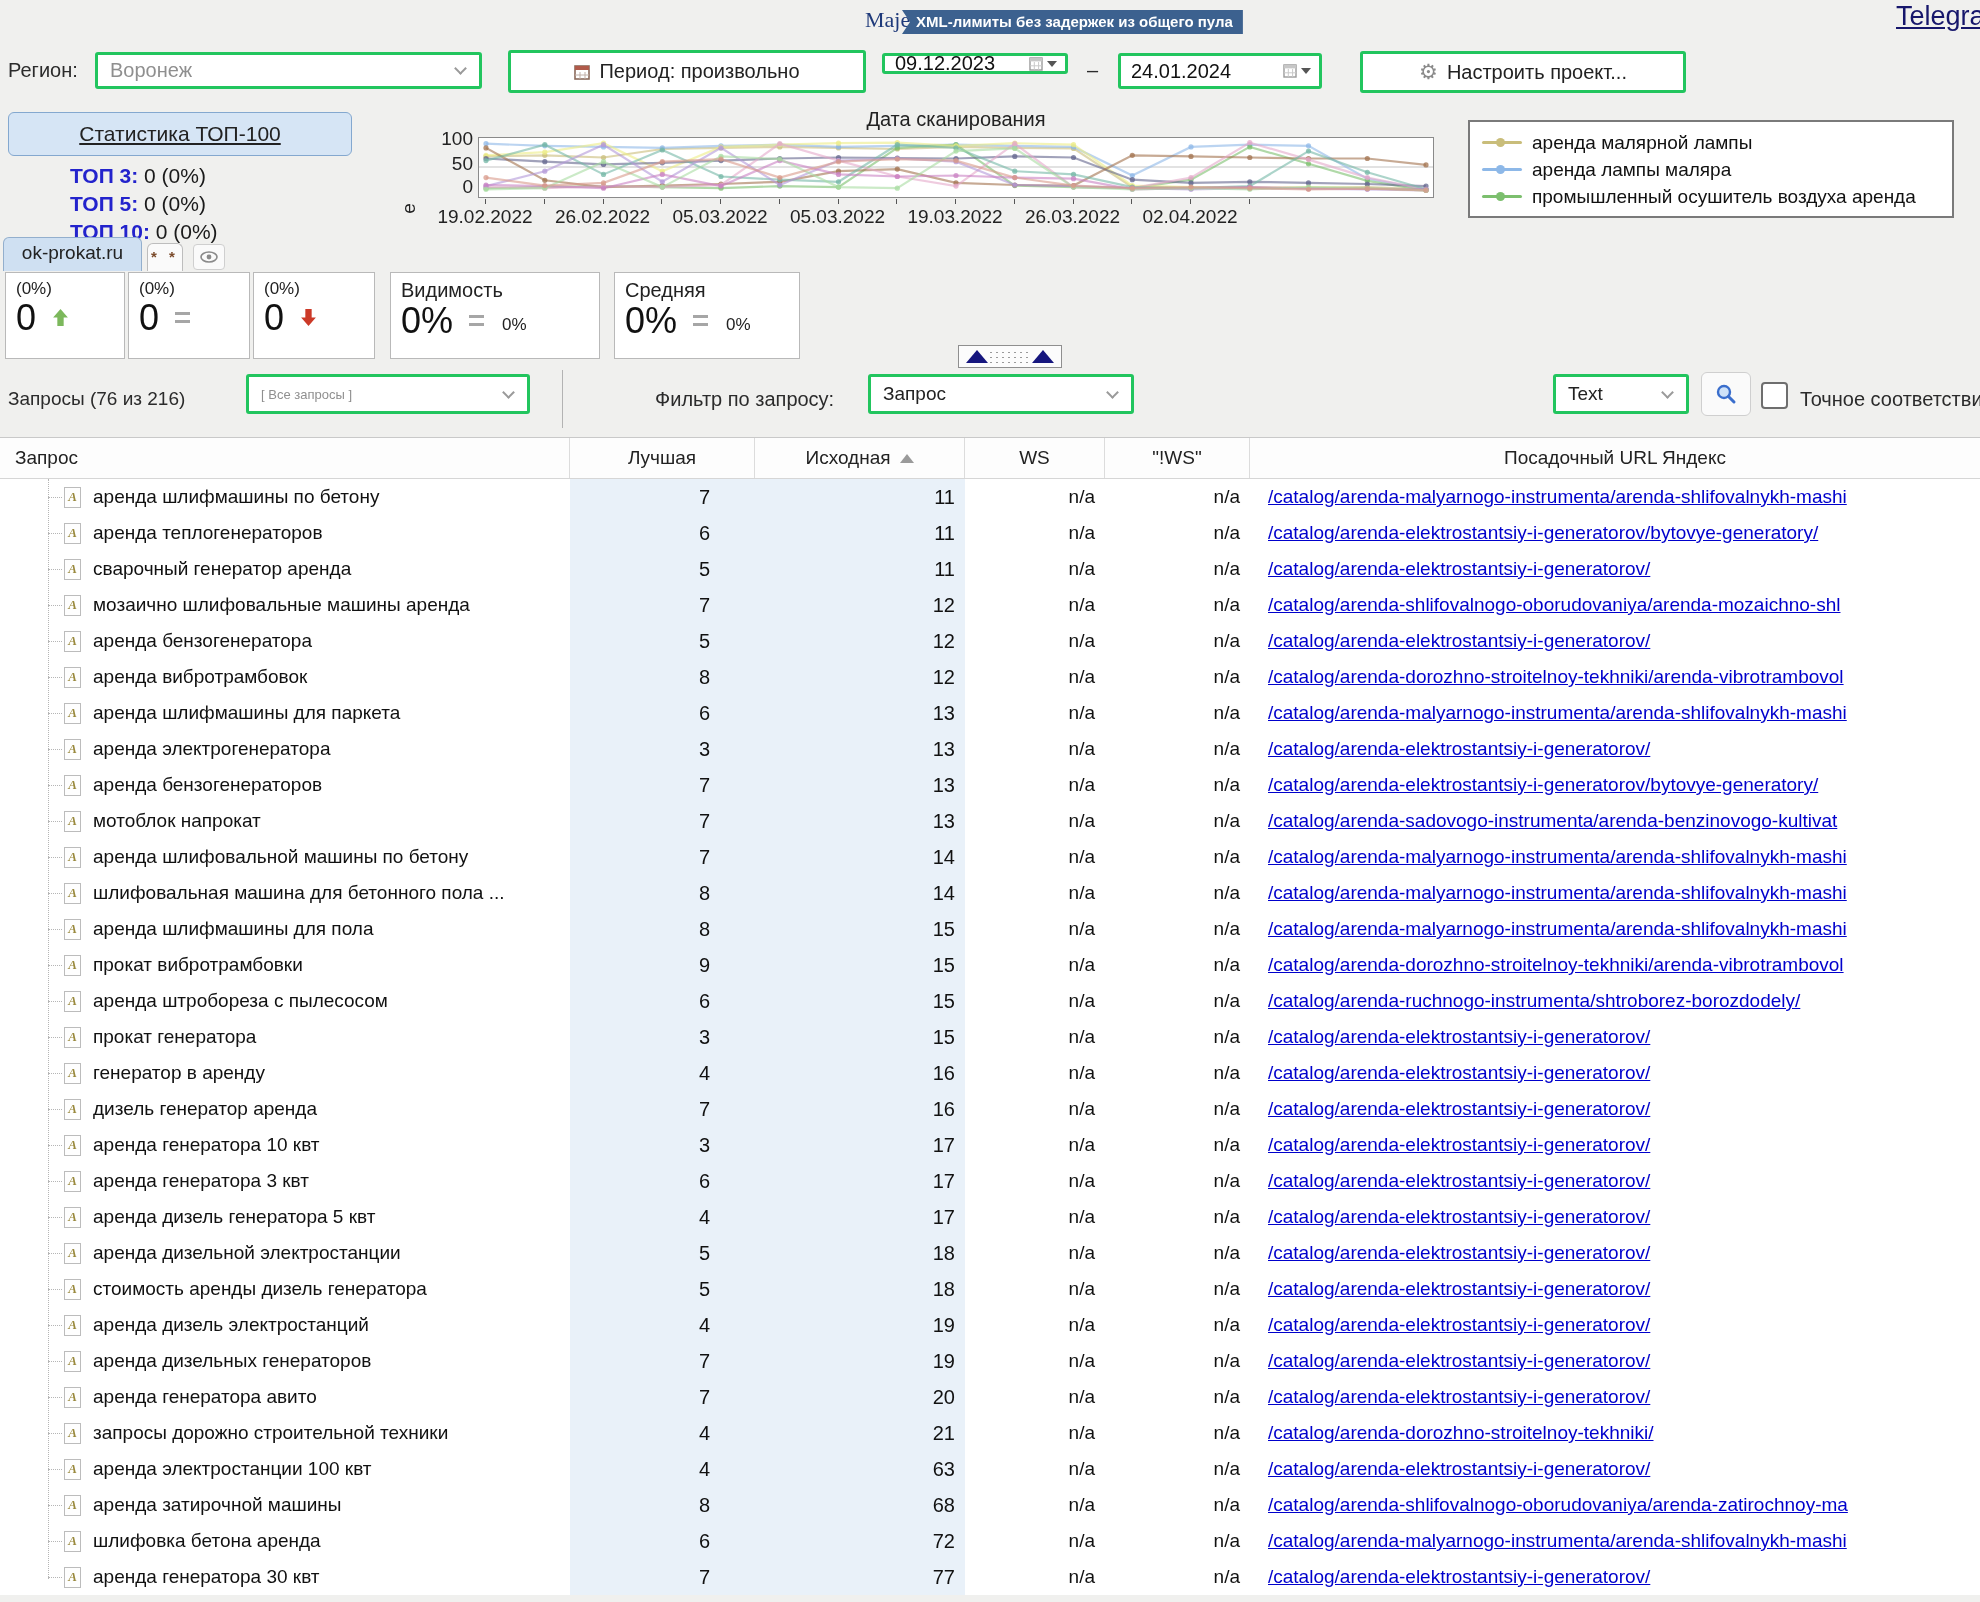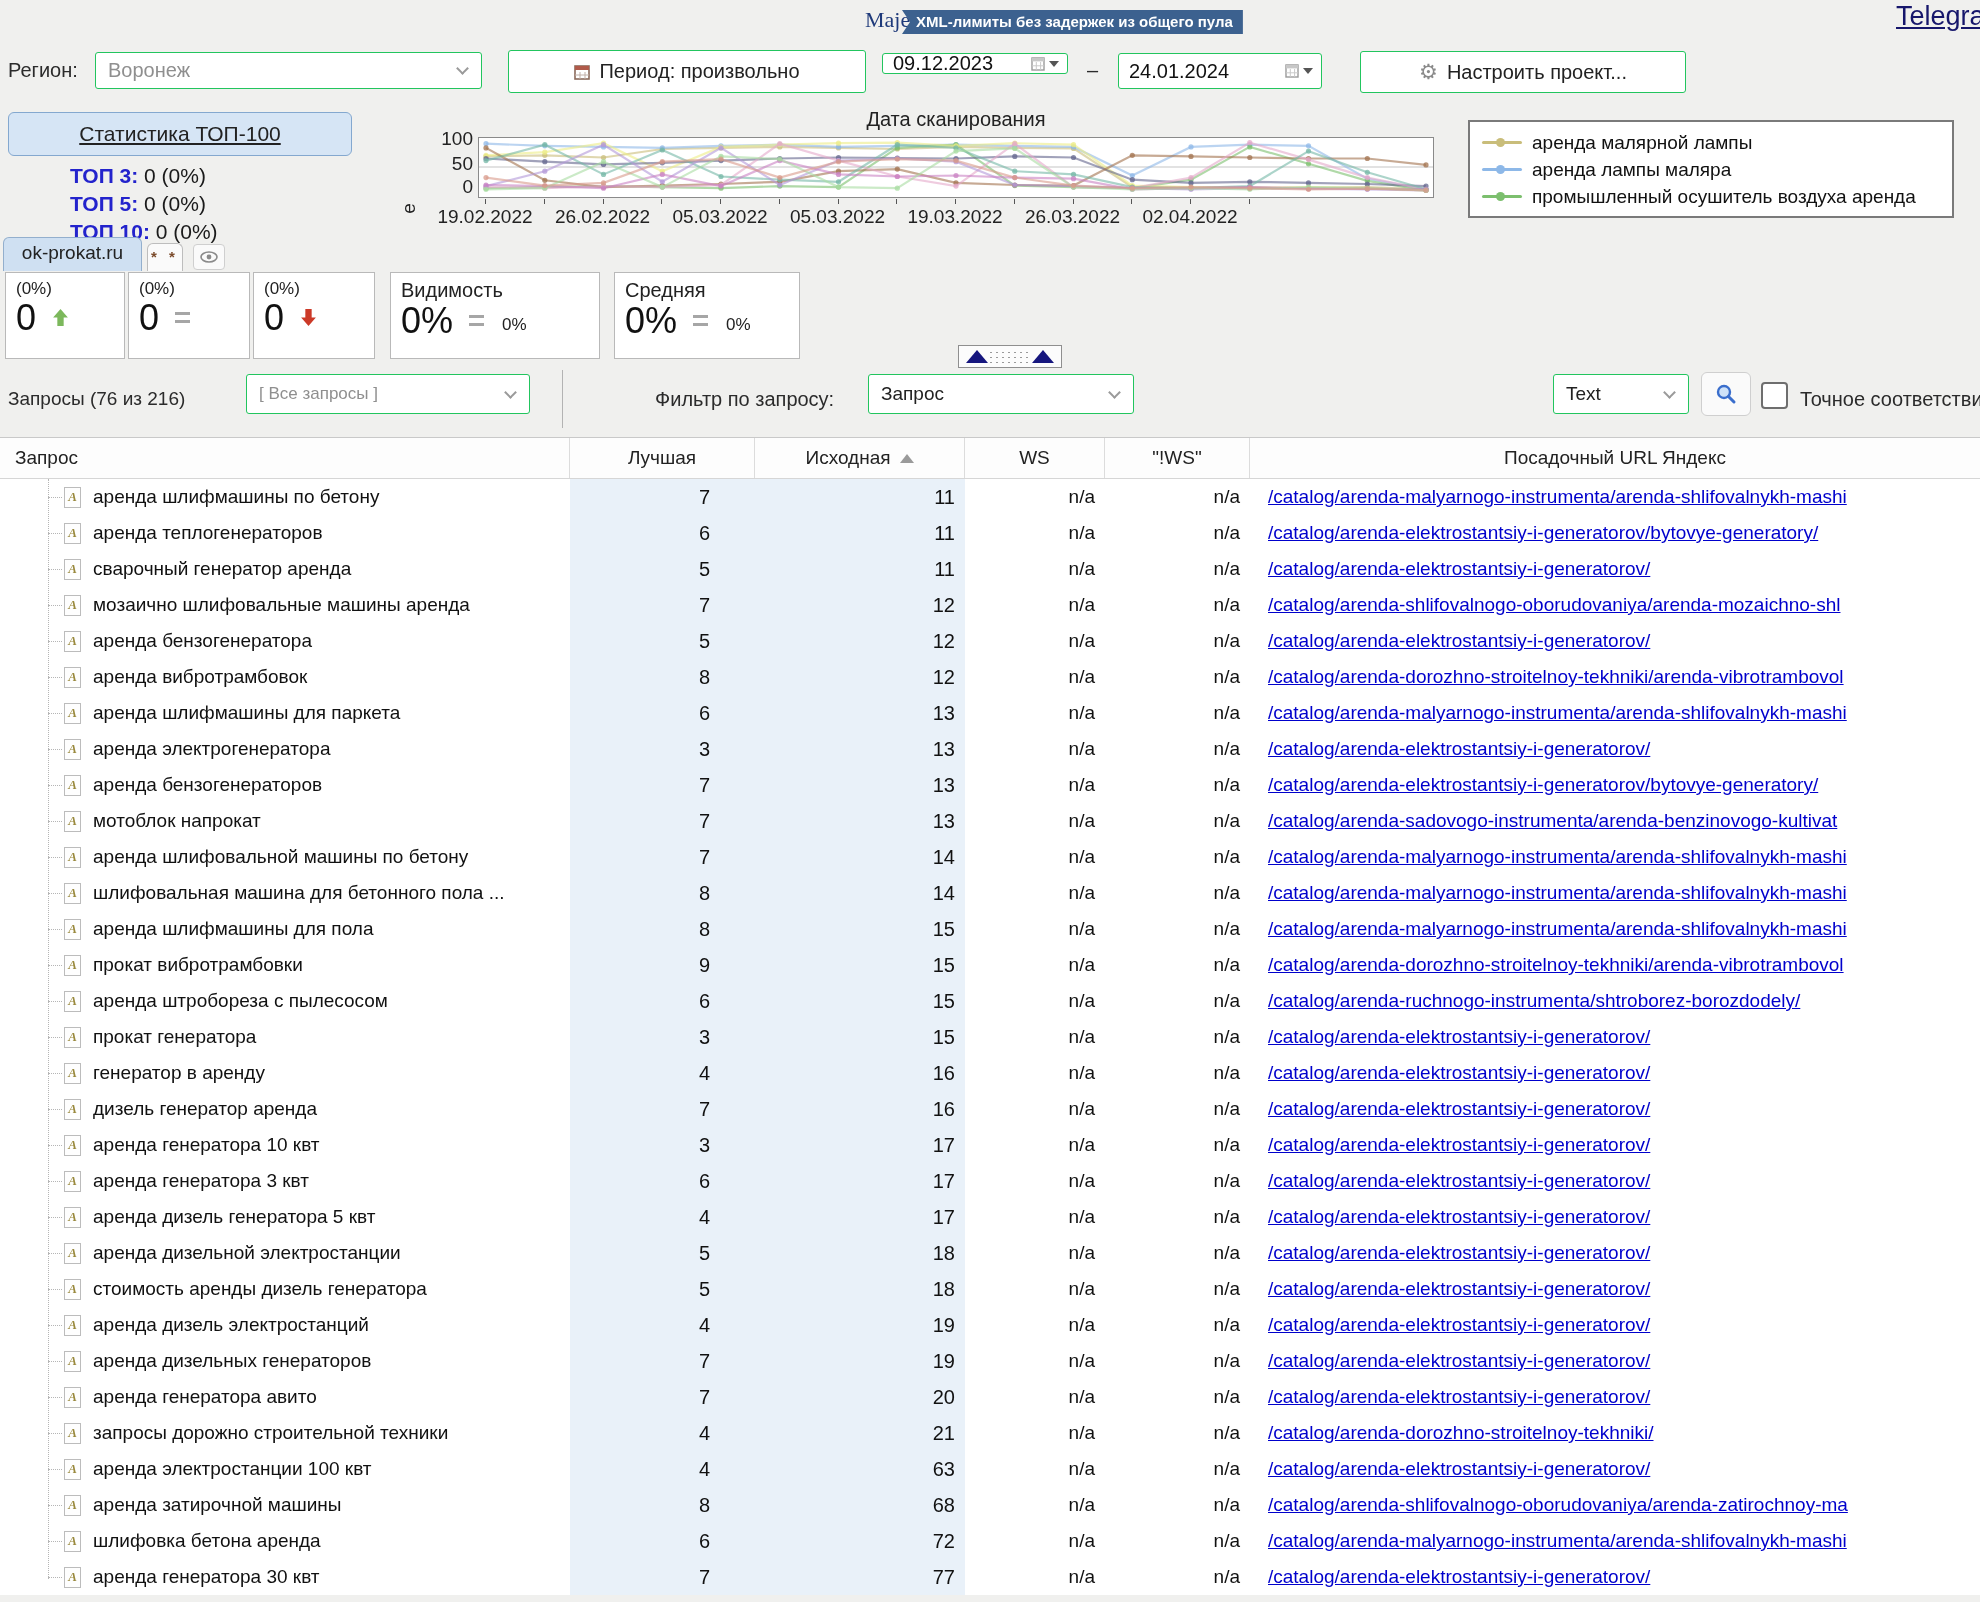--- a/index.html
+++ b/index.html
@@ -15,21 +15,21 @@
   
   .logo { font-family:"Liberation Serif", serif; font-size:22px; color:#1f3a7a;margin-left:35px; }
   .xml-badge {
     background:#3c618f; color:#fff; font-size:15px; font-weight:bold;
     padding:3px 10px 4px 14px; clip-path:polygon(0 0,100% 0,100% 100%,0 100%,8px 50%);
   }
   .tg-link { font-size:27px; color:#16166b; text-decoration:underline; font-weight:500; white-space:nowrap; }
 
   .lbl { font-size:20px; color:#2b2b2b; white-space:nowrap; }
   .select, .btn, .datefield, .txtinput {
-    background:#fff; border:1px solid #22c55e; border-radius:3px;
+    background:#fff; border:3px solid #22c55e; border-radius:3px;
     display:flex; align-items:center; font-size:20px;
   }
   .select { color:#8f8f8f; padding:0 12px; justify-content:space-between; }
   .select.dark { color:#222; }
   .chev { width:9px; height:9px; border-right:2px solid #9a9a9a; border-bottom:2px solid #9a9a9a; transform:rotate(45deg); margin:-4px 2px 0 8px; flex:0 0 auto; }
   .btn { justify-content:center; gap:9px; cursor:default; color:#222; }
   .datefield { padding:0 8px 0 10px; justify-content:space-between; color:#111; }
   .blue-btn {
     background:#d6e5f5; border:1px solid #84a8cf; border-radius:6px;
     display:flex; align-items:center; justify-content:center; font-size:21px; color:#222;
@@ -512,21 +512,21 @@
       </div>
   </div>
 
   <div class="abs collapse-w" style="left:958px;top:345px;width:104px;height:23px;">
     <span class="tri-up"></span>
     <span class="dots"></span>
     <span class="tri-up"></span>
   </div>
 
   <span class="abs lbl" style="left:8px;top:388px;font-size:19px;">Запросы (76 из 216)</span>
-  <div class="abs select" style="left:246px;top:374px;width:284px;height:40px;font-size:17px;">
+  <div class="abs select" style="left:246px;top:374px;width:284px;height:40px;font-size:13px;">
     <span>[ Все запросы ]</span>
     <span class="chev"></span>
   </div>
   <div class="abs vline" style="left:562px;top:370px;height:58px;"></div>
   <span class="abs lbl" style="left:655px;top:388px;">Фильтр по запросу:</span>
   <div class="abs select dark" style="left:868px;top:374px;width:266px;height:40px;font-size:19px;">
     <span>Запрос</span>
     <span class="chev"></span>
   </div>
   <div class="abs select dark" style="left:1553px;top:374px;width:136px;height:40px;font-size:19px;">

